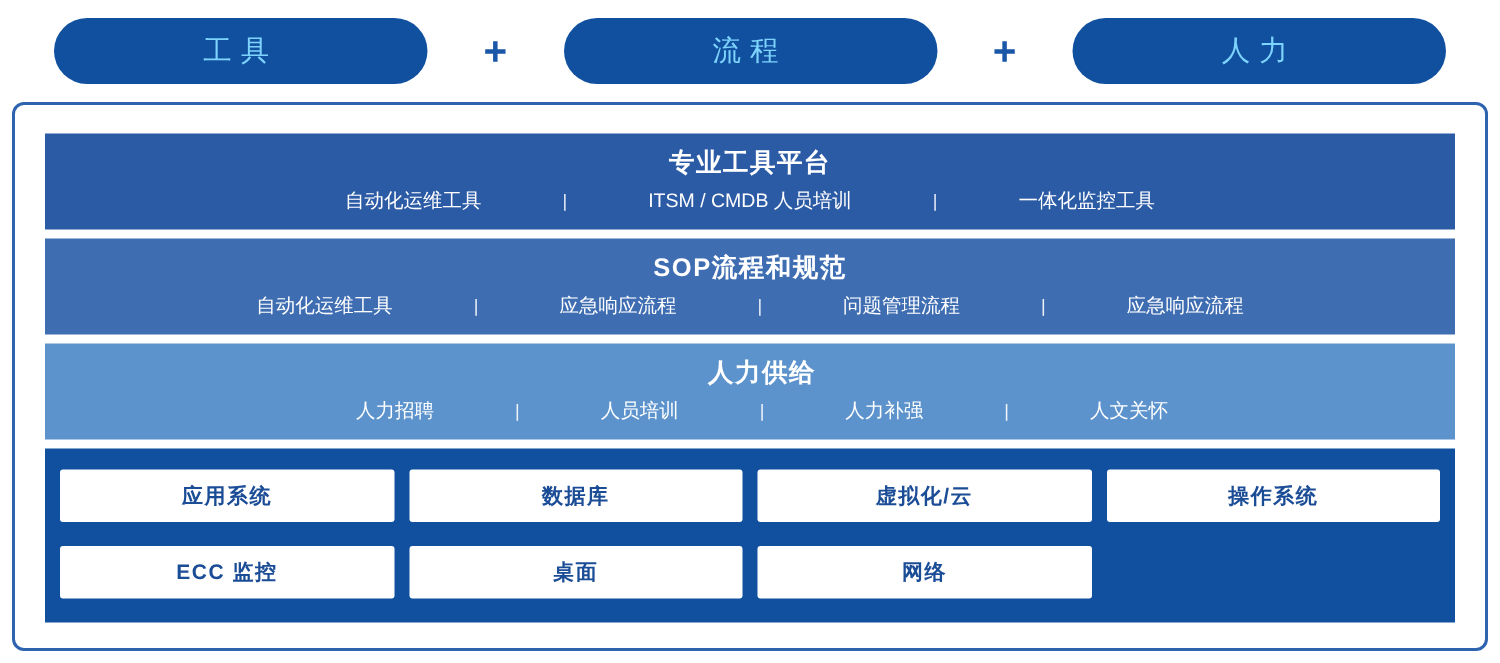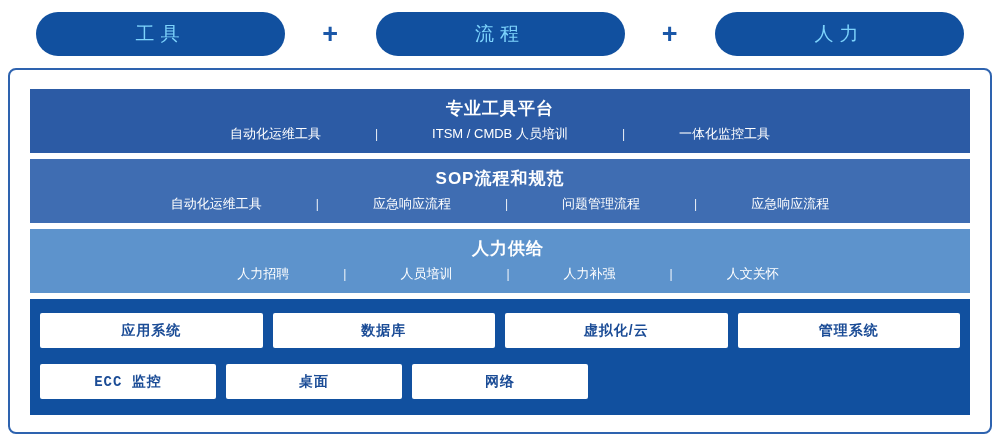--- a/index.html
+++ b/index.html
@@ -84,21 +84,21 @@
     background: #11509f;
     height: 116px;
     padding: 14px 10px;
   }
   .base-row {
     display: grid;
     column-gap: 10px;
     height: 35px;
   }
   .base-row.row1 { grid-template-columns: repeat(4, 1fr); margin-bottom: 16px; }
-  .base-row.row2 { grid-template-columns: repeat(5, 1fr); font-family: Liberation Mono, monospace; }
+  .base-row.row2 { grid-template-columns: repeat(4, 1fr); }
   .infra-box {
     background: #ffffff;
     border-radius: 2px;
     display: flex;
     align-items: center;
     justify-content: center;
     color: #1b4c96;
     font-size: 14px;
     font-weight: bold;
     letter-spacing: 1px;
@@ -160,21 +160,21 @@
         <span class="sep">|</span>
         <span class="item">人文关怀</span>
       </div>
     </div>
 
     <div class="base">
       <div class="base-row row1">
         <div class="infra-box">应用系统</div>
         <div class="infra-box">数据库</div>
         <div class="infra-box">虚拟化/云</div>
-        <div class="infra-box">管理系统</div>
+        <div class="infra-box">操作系统</div>
       </div>
       <div class="base-row row2">
         <div class="infra-box">ECC 监控</div>
         <div class="infra-box">桌面</div>
         <div class="infra-box">网络</div>
       </div>
     </div>
 
   </div>
 </div>

